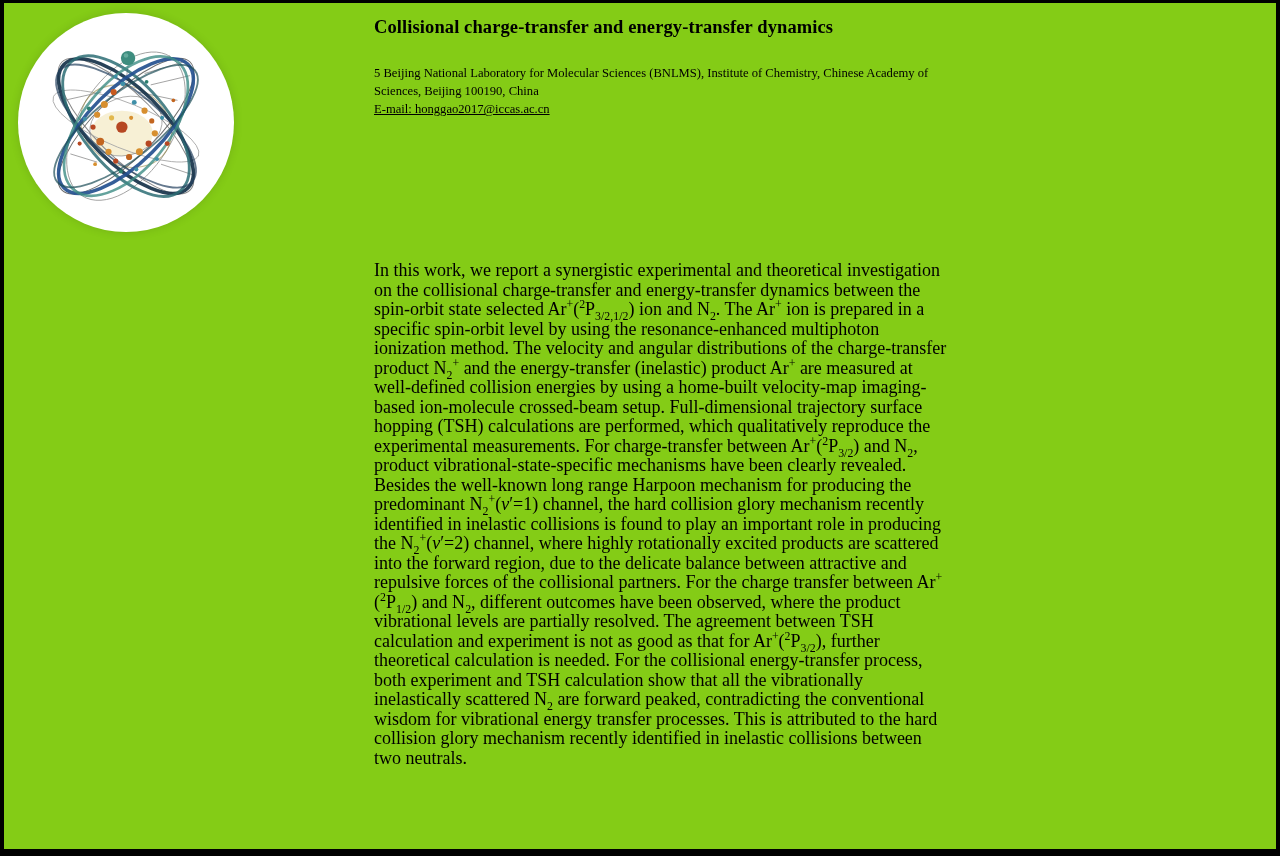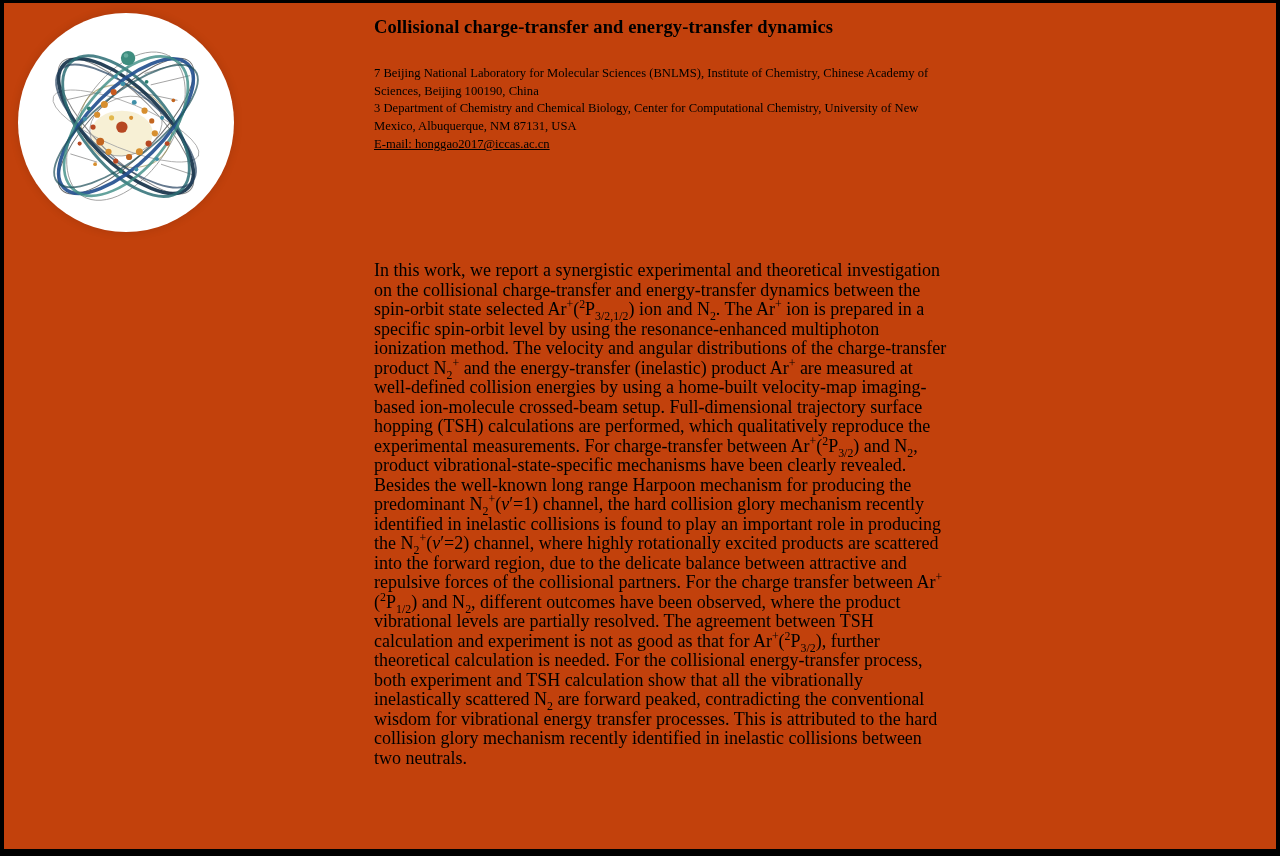--- a/index.html
+++ b/index.html
@@ -4,21 +4,21 @@
 <style>
   html,body{margin:0;padding:0;}
   body{
     width:1280px;height:856px;
     background:#000;
     position:relative;
     font-family:"Liberation Serif","DejaVu Serif",serif;
   }
   .page{
     position:absolute;left:4px;top:3px;right:4px;bottom:7px;
-    background:#c2410c;
+    background:#84cc16;
     overflow:hidden;
   }
   .artwork{
     position:absolute;left:14px;top:10px;width:216px;height:219px;
     border-radius:50%;
     background:#fff;
     box-shadow:0 0 10px rgba(0,0,0,0.13);
     display:flex;align-items:center;justify-content:center;
   }
   .artwork svg{width:206px;height:206px;}
@@ -115,21 +115,20 @@
         <circle cx="120" cy="60" r="1.8" fill="#2c7f6f"></circle>
         <circle cx="146" cy="78" r="1.8" fill="#c2651f"></circle>
         <circle cx="70" cy="140" r="1.8" fill="#d78f2f"></circle>
       </g>
     </svg>
   </div>
 
   <div class="header">
     <div class="title-line">Collisional charge-transfer and energy-transfer dynamics</div>
     <div class="affiliations">
-      <p class="affiliation">7 Beijing National Laboratory for Molecular Sciences (BNLMS), Institute of Chemistry, Chinese Academy of Sciences, Beijing 100190, China</p>
-      <p class="affiliation">3 Department of Chemistry and Chemical Biology, Center for Computational Chemistry, University of New Mexico, Albuquerque, NM 87131, USA</p>
+      <p class="affiliation">5 Beijing National Laboratory for Molecular Sciences (BNLMS), Institute of Chemistry, Chinese Academy of Sciences, Beijing 100190, China</p>
       <div class="email">E-mail: honggao2017@iccas.ac.cn</div>
     </div>
   </div>
 
   <div class="abstract">In this work, we report a synergistic experimental and theoretical investigation on the collisional charge-transfer and energy-transfer dynamics between the spin-orbit state selected Ar<sup>+</sup>(<sup>2</sup>P<sub>3/2,1/2</sub>) ion and N<sub>2</sub>. The Ar<sup>+</sup> ion is prepared in a specific spin-orbit level by using the resonance-enhanced multiphoton ionization method. The velocity and angular distributions of the charge-transfer product N<sub>2</sub><sup>+</sup> and the energy-transfer (inelastic) product Ar<sup>+</sup> are measured at well-defined collision energies by using a home-built velocity-map imaging-based ion-molecule crossed-beam setup. Full-dimensional trajectory surface hopping (TSH) calculations are performed, which qualitatively reproduce the experimental measurements. For charge-transfer between Ar<sup>+</sup>(<sup>2</sup>P<sub>3/2</sub>) and N<sub>2</sub>, product vibrational-state-specific mechanisms have been clearly revealed. Besides the well-known long range Harpoon mechanism for producing the predominant N<sub>2</sub><sup>+</sup>(<i>v</i>′=1) channel, the hard collision glory mechanism recently identified in inelastic collisions is found to play an important role in producing the N<sub>2</sub><sup>+</sup>(<i>v</i>′=2) channel, where highly rotationally excited products are scattered into the forward region, due to the delicate balance between attractive and repulsive forces of the collisional partners. For the charge transfer between Ar<sup>+</sup>(<sup>2</sup>P<sub>1/2</sub>) and N<sub>2</sub>, different outcomes have been observed, where the product vibrational levels are partially resolved. The agreement between TSH calculation and experiment is not as good as that for Ar<sup>+</sup>(<sup>2</sup>P<sub>3/2</sub>), further theoretical calculation is needed. For the collisional energy-transfer process, both experiment and TSH calculation show that all the vibrationally inelastically scattered N<sub>2</sub> are forward peaked, contradicting the conventional wisdom for vibrational energy transfer processes. This is attributed to the hard collision glory mechanism recently identified in inelastic collisions between two neutrals.</div>
 
 </div>
 
 </body></html>

